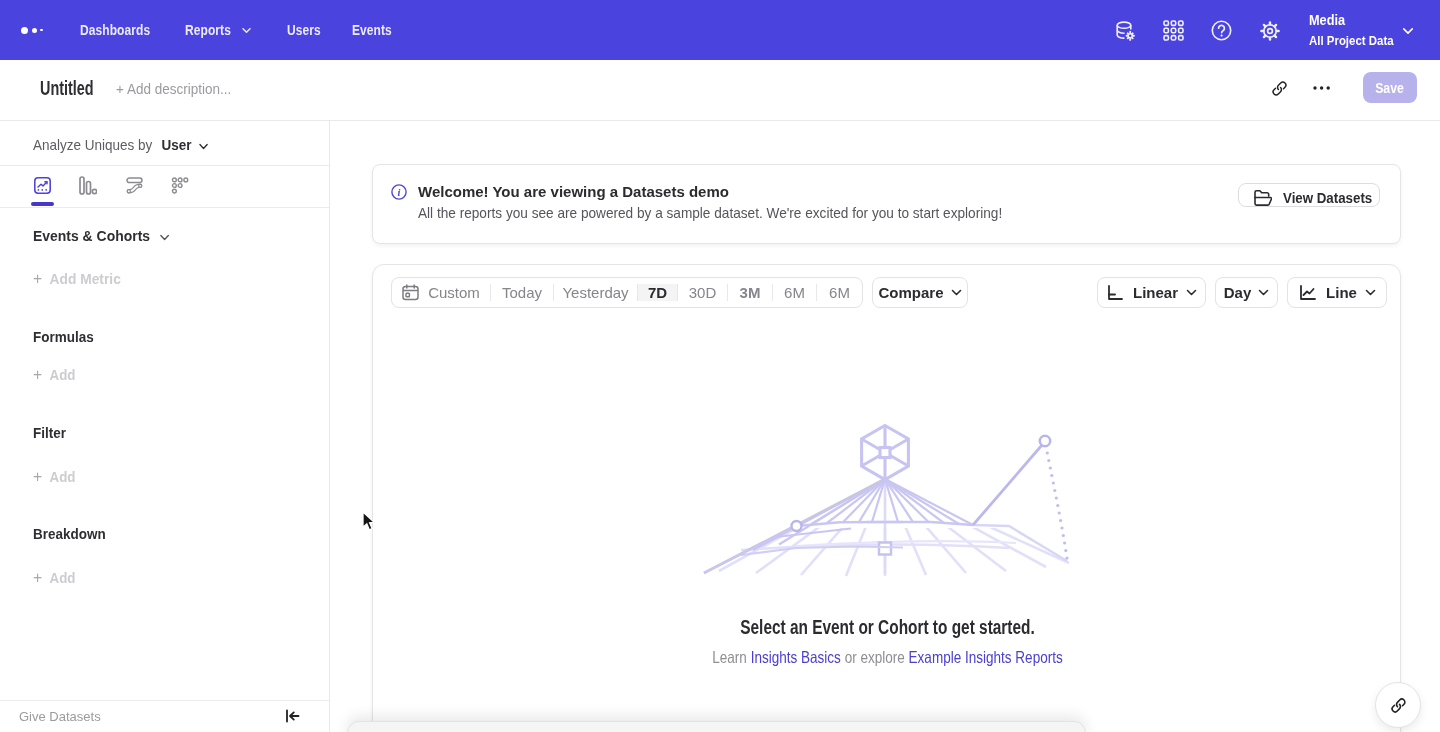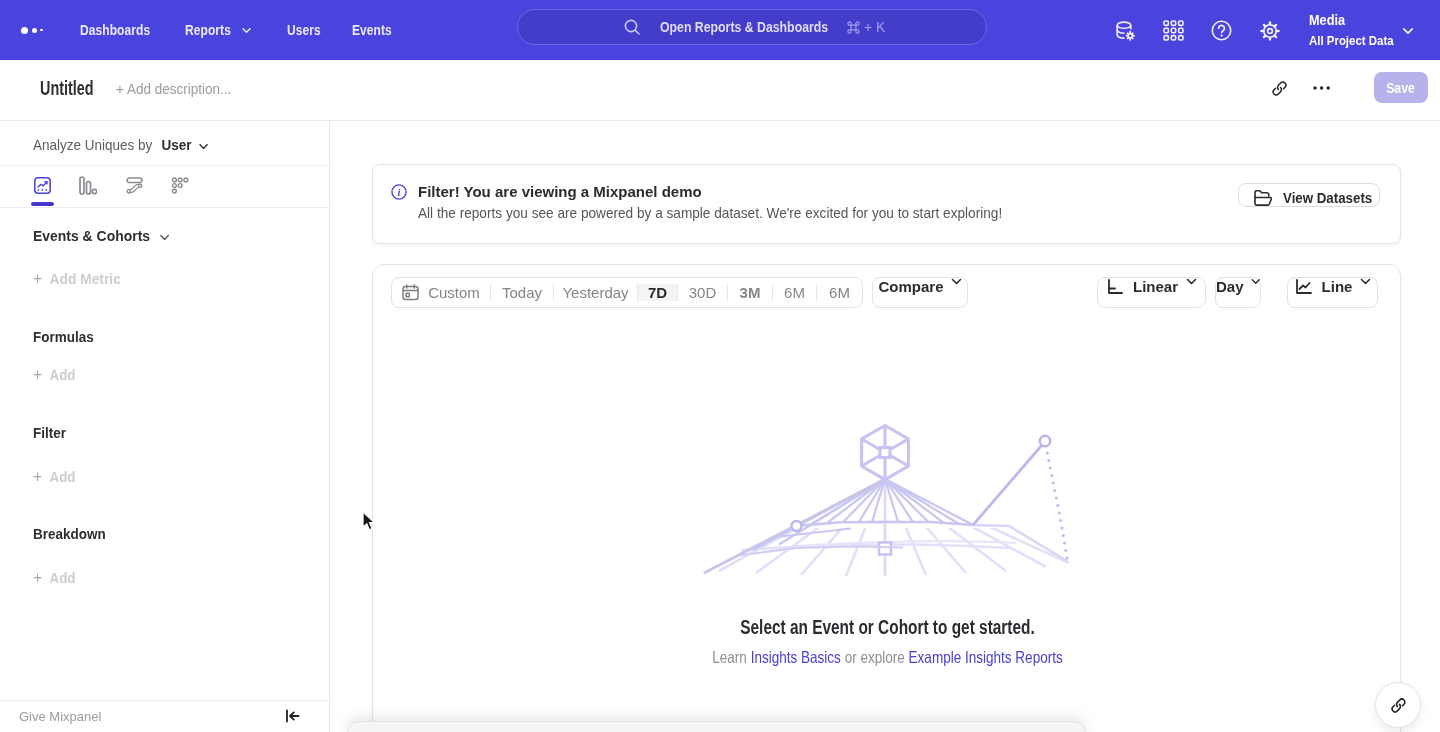--- a/index.html
+++ b/index.html
@@ -24,21 +24,21 @@
   #media .m2 { font-size:13px; font-weight:700; margin-top:5px; transform:scaleX(.88); transform-origin:0 0; }
 
   
   #titlebar { position:absolute; left:0; top:60px; width:1440px; height:61px; background:#fff;
     border-bottom:1px solid #e9e9eb; }
   #untitled { position:absolute; left:40px; top:17px; font-size:20px; font-weight:700; color:#2e2e33;
     transform:scaleX(.72); transform-origin:0 0; }
   #adddesc { position:absolute; left:116px; top:20px; font-size:15px; color:#9a9aa0;
     transform:scaleX(.9); transform-origin:0 0; }
   #savebtn { position:absolute; left:1363px; top:12px; width:54px; height:31px; background:#b7b1ec;
-    border-radius:8px; color:#fff; font-size:15px; font-weight:700; text-align:center; line-height:31px;margin-left:11px; }
+    border-radius:8px; color:#fff; font-size:15px; font-weight:700; text-align:center; line-height:31px; }
 
   
   #sidebar { position:absolute; left:0; top:121px; width:330px; height:611px; background:#fff;
     border-right:1px solid #e9e9eb;padding-left:12px; }
   .sb-row1 { position:absolute; left:33px; top:15px; font-size:15px; color:#5c5c62;
     transform:scaleX(.9); transform-origin:0 0; white-space:nowrap; }
   .sb-sec { position:absolute; left:33px; font-weight:700; color:#2e2e33;
     transform:scaleX(.93); transform-origin:0 0; white-space:nowrap; }
   .sb-add { position:absolute; left:33px; font-size:15px; color:#cdcdd1; font-weight:700;
     transform:scaleX(.92); transform-origin:0 0; white-space:nowrap; }
@@ -60,21 +60,21 @@
     border:1px solid #e5e5e7; border-radius:12px; box-shadow:0 2px 4px rgba(0,0,0,.05); }
 
   
   #segctl { position:absolute; left:18px; top:12px; height:31px; border:1px solid #e3e3e5;
     border-radius:8px; display:flex; align-items:center; background:#fff; overflow:hidden; }
   .seg { font-size:15px; color:#85858b; display:flex; align-items:center; justify-content:center;
     border-right:1px solid #e8e8ea; }
   .seg:last-child { border-right:none; }
   .seg.active { background:#f4f4f5; color:#2b2b30; font-weight:700; }
   .cbtn { position:absolute; top:12px; height:31px; border:1px solid #e3e3e5; border-radius:8px;
-    background:#fff; display:flex; justify-content:center;
+    background:#fff; display:flex; align-items:center; justify-content:center;
     font-size:15px; font-weight:700; color:#2b2b30; }
 
   
   #estitle { position:absolute; left:0; top:351px; width:1029px; text-align:center;
     font-size:19.5px; font-weight:700; color:#2b2b30; transform:scaleX(.79); transform-origin:50% 0; }
   #essub { position:absolute; left:0; top:383px; width:1029px; text-align:center;
     font-size:16.5px; color:#8e8e94; transform:scaleX(.82); transform-origin:50% 0; }
   #essub .lnk { color:#4a40cf; }
 
   
@@ -91,31 +91,20 @@
   <div class="logo-dot" style="left:31.5px; top:27.5px; width:5px; height:5px;"></div>
   <div class="logo-dot" style="left:40px; top:28.8px; width:2.6px; height:2.6px;"></div>
   <div class="nav" style="left:80px;">Dashboards</div>
   <div class="nav" style="left:185px;">Reports</div>
   <svg class="abs" style="left:241px; top:27px;" width="11" height="7" viewBox="0 0 12 8">
     <path d="M2 2 L6 6 L10 2" fill="none" stroke="#eceafc" stroke-width="1.7" stroke-linecap="round" stroke-linejoin="round"></path>
     </svg>
   <div class="nav" style="left:287px;">Users</div>
   <div class="nav" style="left:352px;">Events</div>
 
-  <div id="search">
-    <svg class="abs" style="left:105px; top:8px;" width="19" height="19" viewBox="0 0 19 19">
-      <circle cx="8" cy="8" r="5.6" fill="none" stroke="#c9c6f2" stroke-width="1.6"></circle>
-      <path d="M12.2 12.2 L16 16" stroke="#c9c6f2" stroke-width="1.6" stroke-linecap="round"></path>
-      </svg>
-    <div class="stxt">Open Reports &amp; Dashboards</div>
-    <svg class="abs" style="left:329px; top:11px;" width="13" height="13" viewBox="0 0 13 13">
-      <path d="M4.1 4.1 H8.9 V8.9 H4.1 Z M4.1 4.1 H2.7 a1.6 1.6 0 1 1 1.4 -1.4 z M8.9 4.1 h1.4 a1.6 1.6 0 1 0 -1.4 -1.4 z M8.9 8.9 h1.4 a1.6 1.6 0 1 1 -1.4 1.4 z M4.1 8.9 H2.7 a1.6 1.6 0 1 0 1.4 1.4 z" fill="none" stroke="#a29dee" stroke-width="1.2"></path>
-    </svg>
-    <div class="skey" style="left:346px;">+ K</div>
-  </div>
 
   <svg class="hicon" style="left:1114px;" width="23" height="22" viewBox="0 0 23 22">
     <g fill="none" stroke="#f0effd" stroke-width="1.6">
       <ellipse cx="10" cy="5.2" rx="6.8" ry="3.1"></ellipse>
       <path d="M3.2 5.2 V15 c0 1.7 3 3.1 6.8 3.1 l0.4 0"></path>
       <path d="M16.8 5.2 V9.6"></path>
       <path d="M3.2 10.1 c0 1.7 3 3.1 6.8 3.1 l0.6 0"></path>
     </g>
     <g fill="none" stroke="#f0effd" stroke-width="1.4">
       <circle cx="16.2" cy="15.8" r="2"></circle>
@@ -236,34 +225,34 @@
   <div class="sb-sec" style="top:208px; font-size:14.5px;">Formulas</div>
   <div class="sb-add" style="top:244px; font-size:14.5px;"><span class="plus">+</span>Add</div>
 
   <div class="sb-sec" style="top:304px; font-size:14.5px;">Filter</div>
   <div class="sb-add" style="top:346px; font-size:14.5px;"><span class="plus">+</span>Add</div>
 
   <div class="sb-sec" style="top:405px; font-size:14.5px;">Breakdown</div>
   <div class="sb-add" style="top:447px; font-size:14.5px;"><span class="plus">+</span>Add</div>
 
   <div id="sb-feedback">
-    <div style="position:absolute; left:19px; top:8px; font-size:13px; color:#9b9ba0;">Give Mixpanel</div>
+    <div style="position:absolute; left:19px; top:8px; font-size:13px; color:#9b9ba0;">Give Datasets</div>
     <svg class="abs" style="left:285px; top:8px;" width="15" height="14" viewBox="0 0 15 14">
       <path d="M2 1.5 V12.5" stroke="#222226" stroke-width="1.8" stroke-linecap="round"></path>
       <path d="M13.5 7 H5.5 M8.8 3.4 L5 7 L8.8 10.6" fill="none" stroke="#222226" stroke-width="1.8" stroke-linecap="round" stroke-linejoin="round"></path>
     </svg>
   </div>
 </div>
 
 <div id="banner">
   <svg class="abs" style="left:18px; top:19px;" width="16" height="16" viewBox="0 0 16 16">
     <circle cx="8" cy="8" r="7.1" fill="none" stroke="#4f46d6" stroke-width="1.4"></circle>
     <text x="8" y="12" font-size="10.5" font-style="italic" font-weight="bold" fill="#4f46d6" text-anchor="middle" font-family="Liberation Serif">i</text>
   </svg>
-  <div id="bannertitle">Filter! You are viewing a Mixpanel demo</div>
+  <div id="bannertitle">Welcome! You are viewing a Datasets demo</div>
   <div id="bannersub">All the reports you see are powered by a sample dataset. We're excited for you to start exploring!</div>
   <div id="viewds">
     <svg class="abs" style="left:14px; top:5px;" width="19" height="18" viewBox="0 0 19 18">
       <path d="M2 8.5 V3.2 a1.5 1.5 0 0 1 1.5 -1.5 h3.4 l1.8 2.1 h5.5 a1.5 1.5 0 0 1 1.5 1.5 v1.8" fill="none" stroke="#2b2b30" stroke-width="1.6" stroke-linecap="round" stroke-linejoin="round"></path>
       <path d="M2 8.5 h13.6 l2 0 a1 1 0 0 1 0.9 1.4 l-2.3 5.3 a1.5 1.5 0 0 1 -1.4 0.9 H3.4 A1.5 1.5 0 0 1 2 14.6 z" fill="none" stroke="#2b2b30" stroke-width="1.6" stroke-linecap="round" stroke-linejoin="round"></path>
     </svg>
     <span>View Datasets</span>
   </div>
 </div>
 
@@ -294,26 +283,26 @@
 
   <div class="cbtn" style="left:724px; width:109px;">
     <svg style="margin-right:9px;" width="18" height="18" viewBox="0 0 18 18">
       <path d="M3 2 V15 H16" fill="none" stroke="#2b2b30" stroke-width="1.8" stroke-linecap="round" stroke-linejoin="round"></path>
       <path d="M3 10.5 H9" stroke="#2b2b30" stroke-width="1.8" stroke-linecap="round"></path>
     </svg>Linear
     <svg style="margin-left:8px;" width="11" height="7" viewBox="0 0 11 7">
       <path d="M1.5 1.5 L5.5 5.5 L9.5 1.5" fill="none" stroke="#2b2b30" stroke-width="1.6" stroke-linecap="round" stroke-linejoin="round"></path>
       </svg>
   </div>
-  <div class="cbtn" style="left:842px; width:46px;">Day
+  <div class="cbtn" style="left:842px; width:63px;">Day
     <svg style="margin-left:7px;" width="11" height="7" viewBox="0 0 11 7">
       <path d="M1.5 1.5 L5.5 5.5 L9.5 1.5" fill="none" stroke="#2b2b30" stroke-width="1.6" stroke-linecap="round" stroke-linejoin="round"></path>
       </svg>
   </div>
-  <div class="cbtn" style="left:914px; width:91px;">
+  <div class="cbtn" style="left:914px; width:100px;">
     <svg style="margin-right:9px;" width="19" height="18" viewBox="0 0 19 18">
       <path d="M3 2 V15 H17" fill="none" stroke="#2b2b30" stroke-width="1.8" stroke-linecap="round" stroke-linejoin="round"></path>
       <path d="M5.5 11 L9 7.5 L11.5 9.5 L15.5 5" fill="none" stroke="#2b2b30" stroke-width="1.8" stroke-linecap="round" stroke-linejoin="round"></path>
     </svg>Line
     <svg style="margin-left:8px;" width="11" height="7" viewBox="0 0 11 7">
       <path d="M1.5 1.5 L5.5 5.5 L9.5 1.5" fill="none" stroke="#2b2b30" stroke-width="1.6" stroke-linecap="round" stroke-linejoin="round"></path>
       </svg>
   </div>
 
   <svg id="illus" class="abs" style="left:318px; top:151px;" width="390" height="170" viewBox="0 0 390 170">

